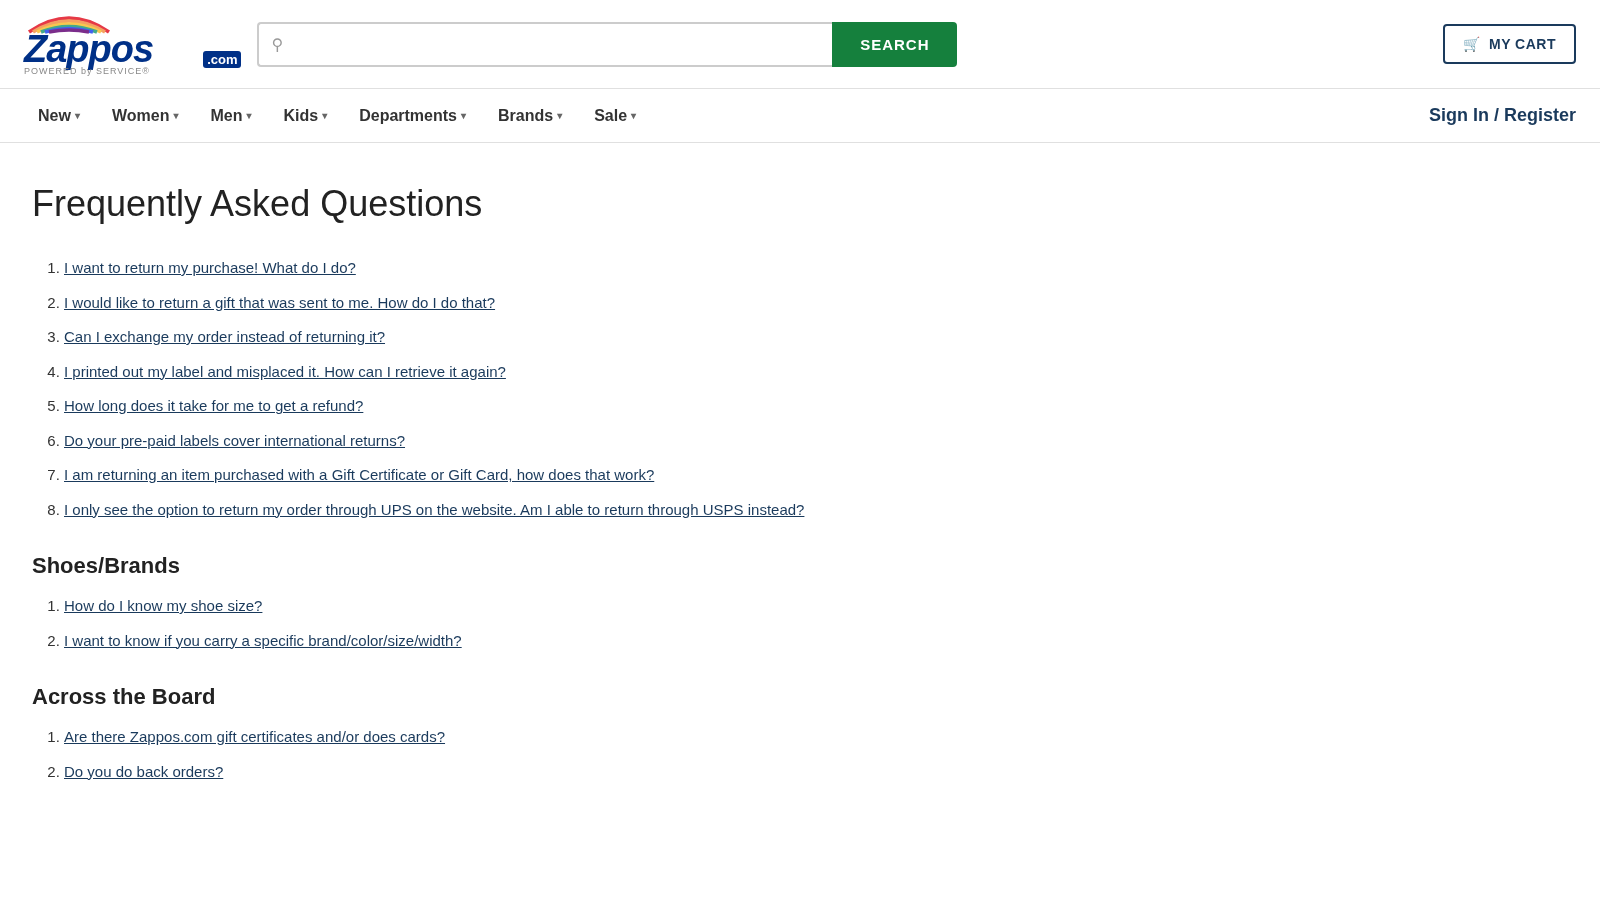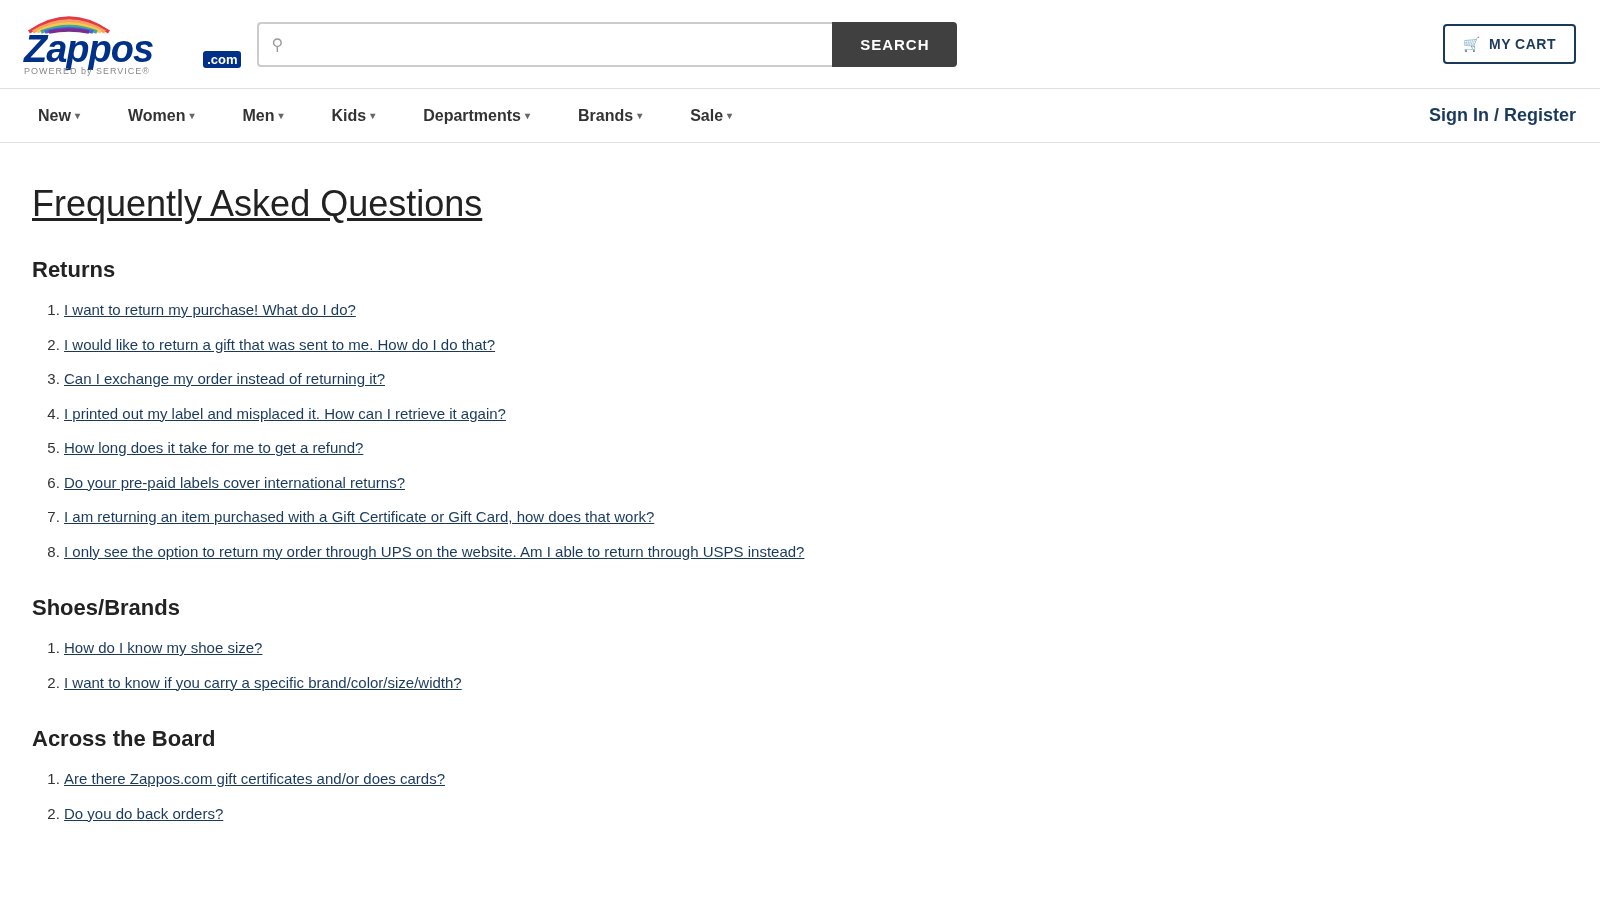--- a/index.html
+++ b/index.html
@@ -36,21 +36,21 @@
     }
     .search-input {
       border: none;
       outline: none;
       font-size: 15px;
       color: #999;
       width: 100%;
       background: transparent;
     }
     .search-button {
-      background: #404040;
+      background: #15803d;
       color: #fff;
       border: none;
       padding: 14px 28px;
       font-size: 15px;
       font-weight: 700;
       cursor: pointer;
       border-radius: 0 4px 4px 0;
       letter-spacing: 1px;
     }
     .cart-button {
@@ -74,21 +74,21 @@
       display: flex;
       align-items: center;
       padding: 0 24px;
       background: #fff;
       border-bottom: 1px solid #e0e0e0;
       height: 54px;
     }
     .nav-items {
       display: flex;
       align-items: center;
-      gap: 20px;
+      gap: 4px;
       flex: 1;
     }
     .nav-item {
       display: flex;
       align-items: center;
       gap: 4px;
       padding: 16px 14px;
       font-size: 16px;
       font-weight: 600;
       color: #333;
@@ -110,21 +110,20 @@
     
     .main-content {
       max-width: 1100px;
       padding: 40px 32px;
     }
     .page-title {
       font-size: 36px;
       font-weight: 300;
       color: #222;
       margin-bottom: 32px;
-      text-decoration: underline;
     }
     .section-title {
       font-size: 22px;
       font-weight: 700;
       color: #222;
       margin-bottom: 16px;
       margin-top: 8px;
     }
     .faq-list {
       list-style: decimal;
@@ -251,21 +250,20 @@
       <span class="nav-chevron">▾</span>
     </a>
   </div>
   <span class="nav-right">Sign In / Register</span>
 </nav>
 
 <main class="main-content">
   <h1 class="page-title">Frequently Asked Questions</h1>
 
   <section>
-    <h2 class="section-title">Returns</h2>
     <ol class="faq-list">
       <li>
         <a class="faq-link">I want to return my purchase! What do I do?</a>
       </li>
       <li>
         <a class="faq-link">I would like to return a gift that was sent to me. How do I do that?</a>
       </li>
       <li>
         <a class="faq-link">Can I exchange my order instead of returning it?</a>
       </li>

